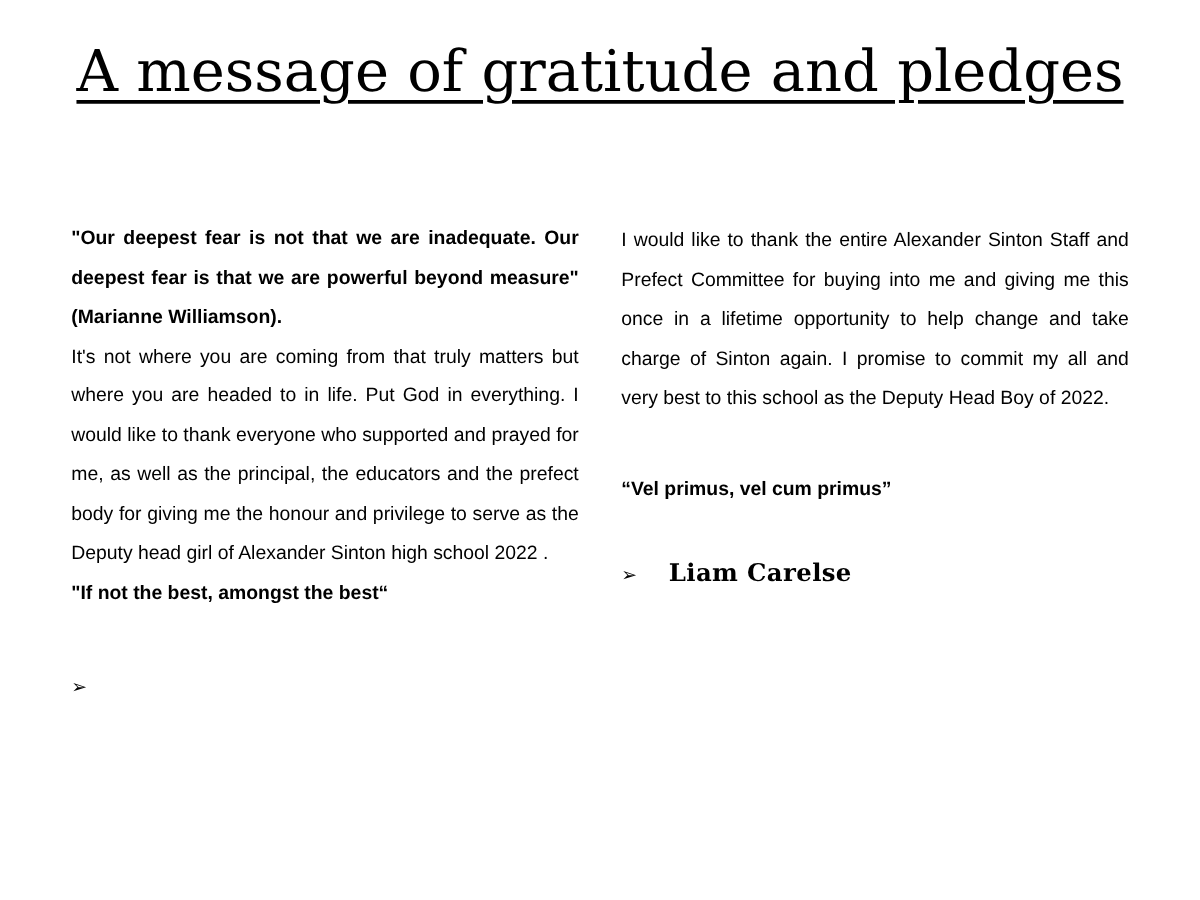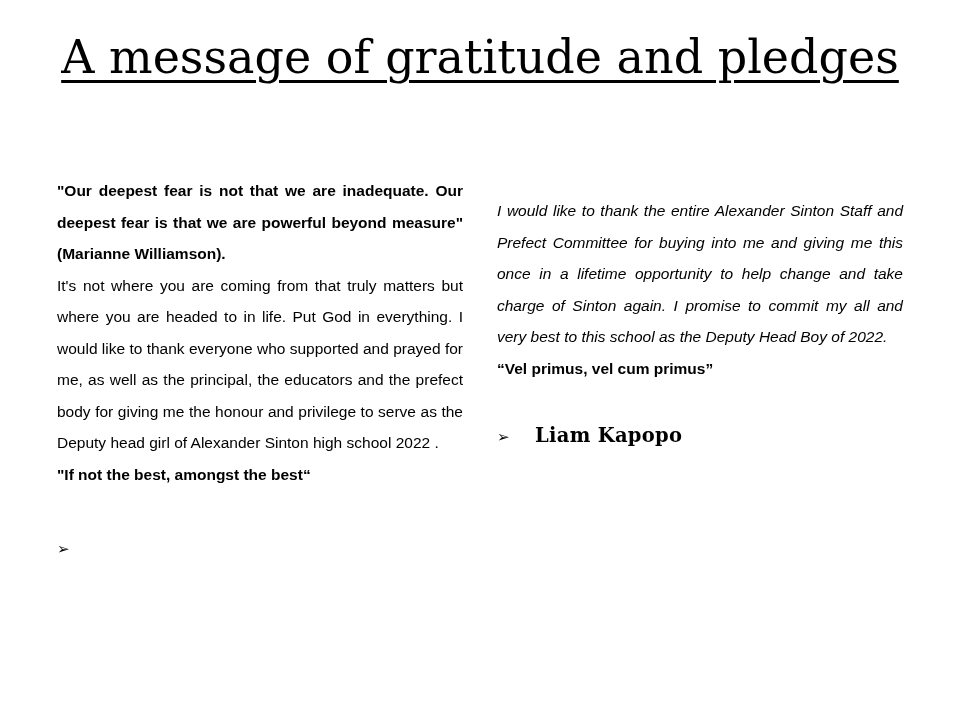--- a/index.html
+++ b/index.html
@@ -52,22 +52,22 @@
     margin: 0;
     text-align: justify;
     text-align-last: left;
   }
   .quote-bold {
     font-weight: bold;
   }
   .body-par {
     font-weight: normal;
   }
-  .col-right .body-par { margin-top: 20px; font-style: italic; }
-  .col-right .motto    { }
+  .col-right .body-par { margin-top: 2px; }
+  .col-right .motto    { margin-top: 41px; }
 
   
   .name-row {
     display: flex;
     align-items: baseline;
   }
   .col-left  .name-row { margin-top: 44px; }
   .col-right .name-row { margin-top: 36px; }
   .bullet {
     width: 38px;
@@ -98,15 +98,15 @@
   <div class="name-row">
     <span class="bullet">➢</span>
   </div>
 </div>
 
 <div class="text-column col-right">
   <p class="body-par">I would like to thank the entire Alexander Sinton Staff and Prefect Committee for buying into me and giving me this once in a lifetime opportunity to help change and take charge of Sinton again. I promise to commit my all and very best to this school as the Deputy Head Boy of 2022.</p>
   <p class="quote-bold motto">“Vel primus, vel cum primus”</p>
   <div class="name-row">
     <span class="bullet">➢</span>
-    <span class="prefect-name">Liam Kapopo</span>
+    <span class="prefect-name">Liam Carelse</span>
   </div>
 </div>
 
 </body></html>

